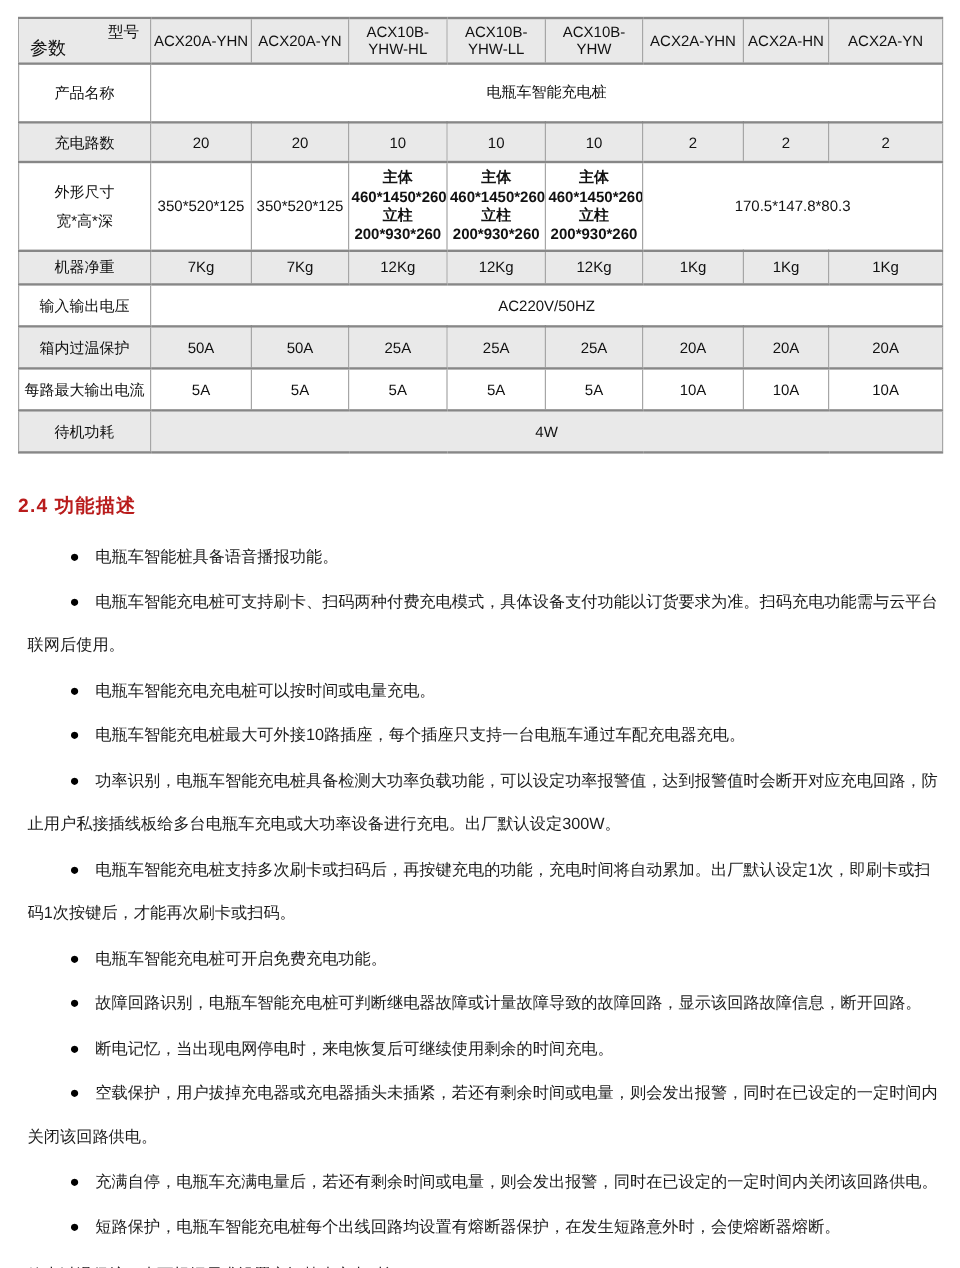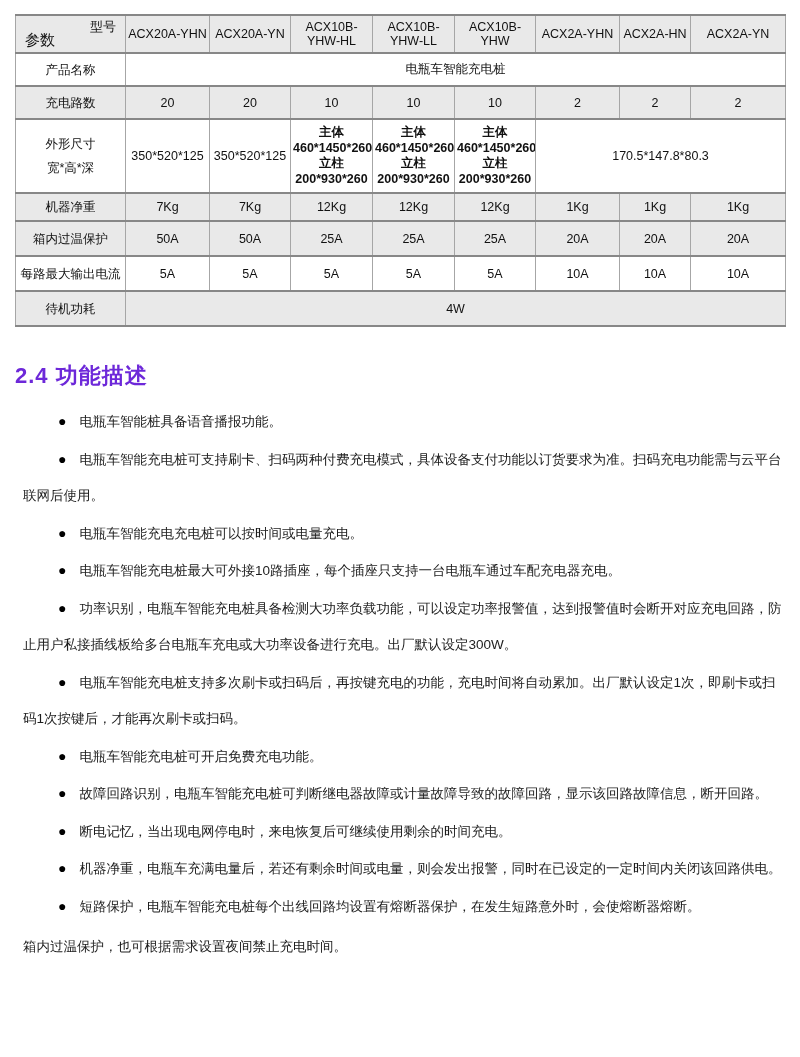--- a/index.html
+++ b/index.html
@@ -31,21 +31,21 @@
   td.corner{
     position:relative;padding:0;
     background-image:linear-gradient(to bottom right,
       transparent calc(50% - 0.8px), #8a8a8a calc(50% - 0.8px),
       #8a8a8a calc(50% + 0.8px), transparent calc(50% + 0.8px));
   }
   .c-tr{position:absolute;top:2px;right:9px;font-size:13px;}
   .c-bl{position:absolute;bottom:2px;left:9px;font-size:15px;}
   
   h2.sec{
-    margin:34px 0 12px 15px;font-size:22px;font-weight:bold;color:#6d28d9;
+    margin:34px 0 12px 15px;font-size:16px;font-weight:bold;color:#b91c1c;
     letter-spacing:1px;
   }
   .feat p{
     margin:0 12px 0 23px;font-size:13.5px;line-height:36.5px;color:#1c1c1c;
   }
   .feat p.bullet{text-indent:35px;}
   .dot{font-size:14px;margin-right:13px;color:#000;}
   p.cont{margin-top:4px !important;}
 </style>
 </head>
@@ -73,21 +73,21 @@
         </td>
       <td class="model">ACX20A-YHN</td>
           <td class="model">ACX20A-YN</td>
           <td class="model">ACX10B-YHW-HL</td>
           <td class="model">ACX10B-YHW-LL</td>
           <td class="model">ACX10B-YHW</td>
           <td class="model">ACX2A-YHN</td>
           <td class="model">ACX2A-HN</td>
           <td class="model">ACX2A-YN</td>
         </tr>
-    <tr style="height: 33px;">
+    <tr style="height: 49px;">
           <td class="lbl">
             <div>产品名称</div>
           </td>
           <td class="val" colspan="8">电瓶车智能充电桩</td>
         </tr>
         <tr class="shade" style="height: 33px;">
           <td class="lbl">
             <div>充电路数</div>
           </td>
           <td class="val">20</td>
@@ -131,20 +131,26 @@
             <div>机器净重</div>
           </td>
           <td class="val">7Kg</td>
           <td class="val">7Kg</td>
           <td class="val">12Kg</td>
           <td class="val">12Kg</td>
           <td class="val">12Kg</td>
           <td class="val">1Kg</td>
           <td class="val">1Kg</td>
           <td class="val">1Kg</td>
+        </tr>
+        <tr style="height: 35px;">
+          <td class="lbl">
+            <div>输入输出电压</div>
+          </td>
+          <td class="val" colspan="8">AC220V/50HZ</td>
         </tr>
         <tr class="shade" style="height: 35px;">
           <td class="lbl">
             <div>箱内过温保护</div>
           </td>
           <td class="val">50A</td>
           <td class="val">50A</td>
           <td class="val">25A</td>
           <td class="val">25A</td>
           <td class="val">25A</td>
@@ -179,18 +185,19 @@
   <div class="feat" id="bullet-list">
       <p class="bullet"><span class="dot">●</span><span class="btxt">电瓶车智能桩具备语音播报功能。</span></p>
       <p class="bullet"><span class="dot">●</span><span class="btxt">电瓶车智能充电桩可支持刷卡、扫码两种付费充电模式，具体设备支付功能以订货要求为准。扫码充电功能需与云平台联网后使用。</span></p>
       <p class="bullet"><span class="dot">●</span><span class="btxt">电瓶车智能充电充电桩可以按时间或电量充电。</span></p>
       <p class="bullet"><span class="dot">●</span><span class="btxt">电瓶车智能充电桩最大可外接10路插座，每个插座只支持一台电瓶车通过车配充电器充电。</span></p>
       <p class="bullet"><span class="dot">●</span><span class="btxt">功率识别，电瓶车智能充电桩具备检测大功率负载功能，可以设定功率报警值，达到报警值时会断开对应充电回路，防止用户私接插线板给多台电瓶车充电或大功率设备进行充电。出厂默认设定300W。</span></p>
       <p class="bullet"><span class="dot">●</span><span class="btxt">电瓶车智能充电桩支持多次刷卡或扫码后，再按键充电的功能，充电时间将自动累加。出厂默认设定1次，即刷卡或扫码1次按键后，才能再次刷卡或扫码。</span></p>
       <p class="bullet"><span class="dot">●</span><span class="btxt">电瓶车智能充电桩可开启免费充电功能。</span></p>
       <p class="bullet"><span class="dot">●</span><span class="btxt">故障回路识别，电瓶车智能充电桩可判断继电器故障或计量故障导致的故障回路，显示该回路故障信息，断开回路。</span></p>
       <p class="bullet"><span class="dot">●</span><span class="btxt">断电记忆，当出现电网停电时，来电恢复后可继续使用剩余的时间充电。</span></p>
-      <p class="bullet"><span class="dot">●</span><span class="btxt">机器净重，电瓶车充满电量后，若还有剩余时间或电量，则会发出报警，同时在已设定的一定时间内关闭该回路供电。</span></p>
+      <p class="bullet"><span class="dot">●</span><span class="btxt">空载保护，用户拔掉充电器或充电器插头未插紧，若还有剩余时间或电量，则会发出报警，同时在已设定的一定时间内关闭该回路供电。</span></p>
+      <p class="bullet"><span class="dot">●</span><span class="btxt">充满自停，电瓶车充满电量后，若还有剩余时间或电量，则会发出报警，同时在已设定的一定时间内关闭该回路供电。</span></p>
       <p class="bullet"><span class="dot">●</span><span class="btxt">短路保护，电瓶车智能充电桩每个出线回路均设置有熔断器保护，在发生短路意外时，会使熔断器熔断。</span></p>
       <p class="cont">箱内过温保护，也可根据需求设置夜间禁止充电时间。</p>
     </div>
 
 </div>
 
 </body></html>

